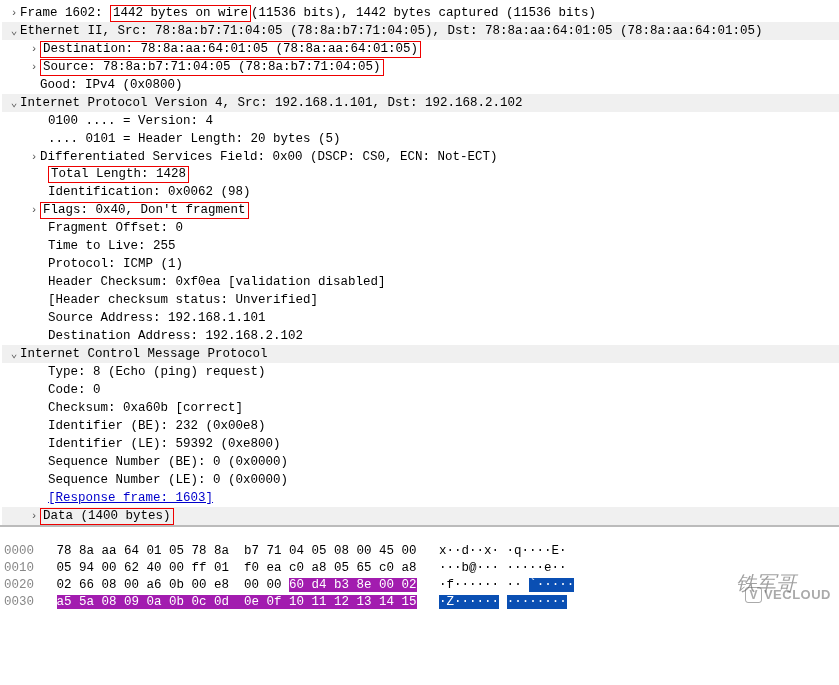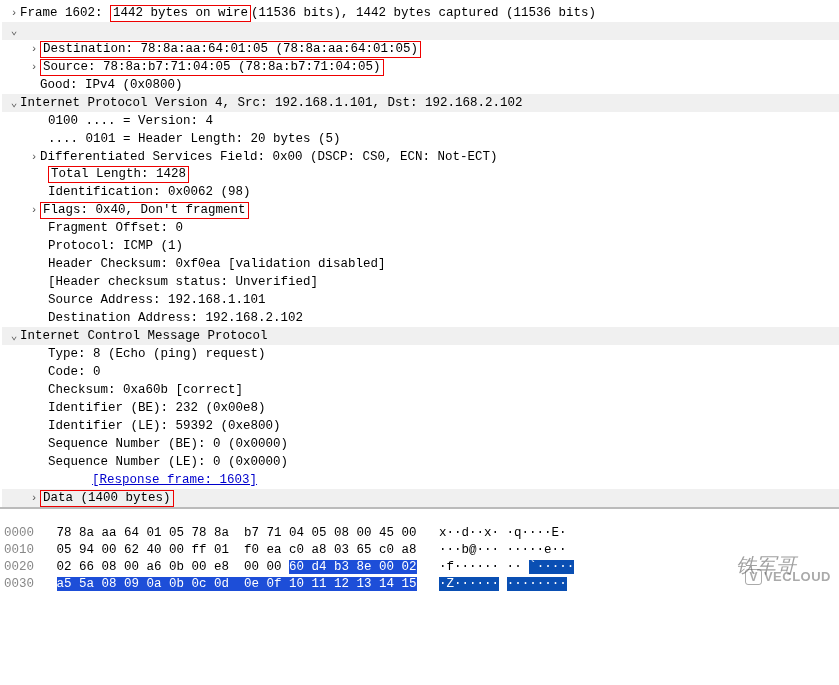--- a/index.html
+++ b/index.html
@@ -30,32 +30,32 @@
     text-align: center;
     flex-shrink: 0;
   }
   .section-hdr { background: #f0f0f0; }
   .redbox { 
     border: 1.5px solid #e00; 
     padding: 0 2px; 
     display: inline-block; 
     line-height: 15px;
   }
-  .link { color: #0000cc; text-decoration: underline; margin-left: 44px; }
+  .link { color: #0000cc; text-decoration: underline; }
   .hex-pane {
     border-top: 2px solid #bbb;
     background: #fff;
     padding: 16px 4px 8px 4px;
     font-family: "Consolas", "Courier New", monospace;
     font-size: 12.5px;
     position: relative;
   }
   .hex-row { white-space: pre; line-height: 17px; }
   .hex-off { color: #888; }
-  .hex-sel { background: #1d4ed8; color: #fff; }
+  .hex-sel { background: #a21caf; color: #fff; }
   .asc-sel { background: #0a4fb3; color: #fff; }
   .watermark1 {
     position: absolute; right: 43px; bottom: 22px;
     font-family: "KaiTi","STKaiti",serif; font-size: 20px;
     color: rgba(80,80,80,0.55); font-style: italic;
   }
   .watermark2 {
     position: absolute; right: 8px; bottom: 16px;
     font-family: Arial, sans-serif; font-size: 13px;
     color: rgba(100,100,100,0.55); font-weight: bold;
@@ -71,20 +71,21 @@
 
 <div class="tree">
 
   <div class="row indent0">
     <span class="tw">›</span>
     <span><span>Frame 1602: </span><span class="redbox">1442 bytes on wire </span><span>(11536 bits), 1442 bytes captured (11536 bits)</span></span>
   </div>
 
   <div class="row indent0 section-hdr">
     <span class="tw">⌄</span>
+    <span>Ethernet II, Src: 78:8a:b7:71:04:05 (78:8a:b7:71:04:05), Dst: 78:8a:aa:64:01:05 (78:8a:aa:64:01:05)</span>
   </div>
   <div class="row indent1">
     <span class="tw">›</span>
     <span class="redbox">Destination: 78:8a:aa:64:01:05 (78:8a:aa:64:01:05)</span>
   </div>
   <div class="row indent1">
     <span class="tw">›</span>
     <span class="redbox">Source: 78:8a:b7:71:04:05 (78:8a:b7:71:04:05)</span>
   </div>
   <div class="row indent1">
@@ -111,20 +112,23 @@
   </div>
   <div class="row indent2">
       <span>Identification: 0x0062 (98)</span>
     </div>
   <div class="row indent1">
     <span class="tw">›</span>
     <span class="redbox">Flags: 0x40, Don't fragment</span>
   </div>
   <div class="row indent2">
       <span>Fragment Offset: 0</span>
+    </div>
+  <div class="row indent2">
+      <span>Time to Live: 255</span>
     </div>
   <div class="row indent2">
       <span>Protocol: ICMP (1)</span>
     </div>
   <div class="row indent2">
       <span>Header Checksum: 0xf0ea [validation disabled]</span>
     </div>
   <div class="row indent2">
       <span>[Header checksum status: Unverified]</span>
     </div>
@@ -165,19 +169,19 @@
     </div>
   <div class="row indent1 section-hdr">
     <span class="tw">›</span>
     <span class="redbox">Data (1400 bytes)</span>
   </div>
 
 </div>
 
 <div class="hex-pane">
   <div class="hex-row"><span class="hex-off">0000</span>   <span>78 8a aa 64 01 05 78 8a </span><span> b7 71 04 05 08 00 45 00</span><span>   x··d··x· ·q····E·</span></div>
-  <div class="hex-row"><span class="hex-off">0010</span>   <span>05 94 00 62 40 00 ff 01 </span><span> f0 ea c0 a8 03 65 c0 a8</span><span>   ···b@··· ·····e··</span></div>
+  <div class="hex-row"><span class="hex-off">0010</span>   <span>05 94 00 62 40 00 ff 01 </span><span> f0 ea c0 a8 05 65 c0 a8</span><span>   ···b@··· ·····e··</span></div>
   <div class="hex-row"><span class="hex-off">0020</span>   <span>02 66 08 00 a6 0b 00 e8 </span><span> 00 00 </span><span class="hex-sel">60 d4 b3 8e 00 02</span><span>   ·f······ ·· </span><span class="asc-sel">`·····</span></div>
   <div class="hex-row"><span class="hex-off">0030</span>   <span class="hex-sel">a5 5a 08 09 0a 0b 0c 0d </span><span class="hex-sel"> 0e 0f 10 11 12 13 14 15</span><span>   </span><span class="asc-sel">·Z······</span><span> </span><span class="asc-sel">········</span></div>
 
   <div class="watermark1">铁军哥</div>
   <div class="watermark2"><span class="wm-v">V</span><span>VECLOUD</span></div>
 </div>
 
 </body></html>

